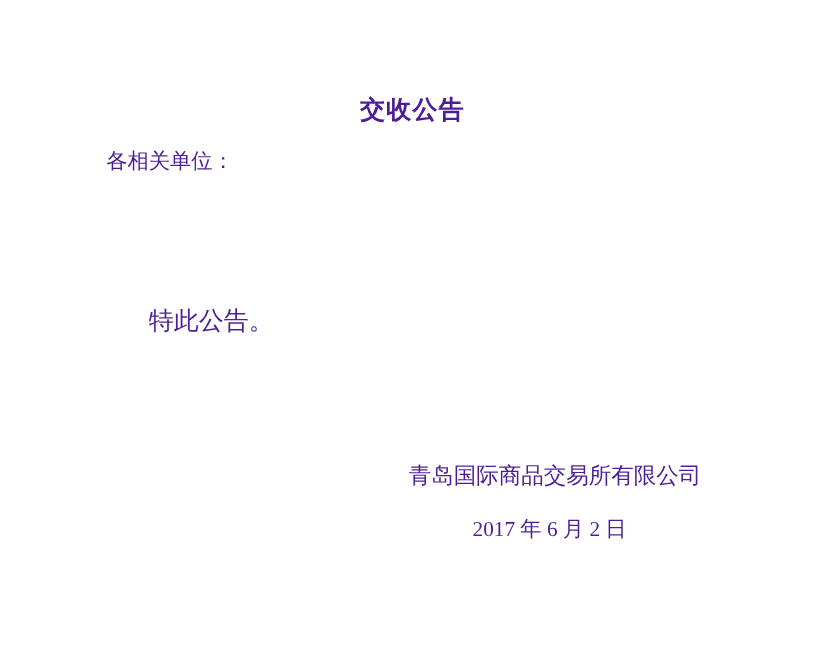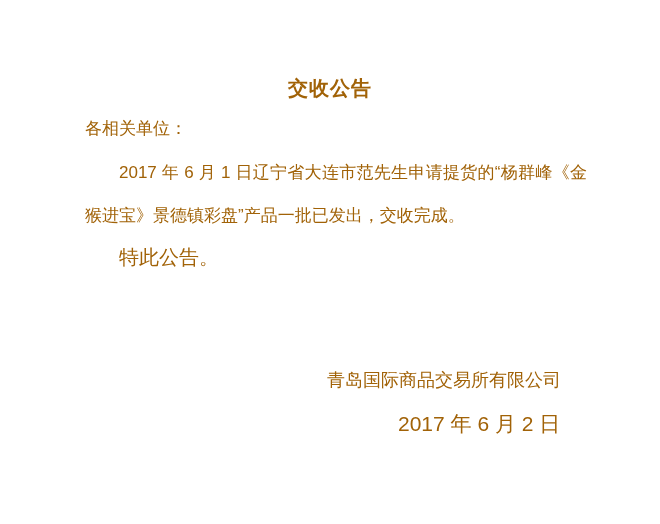--- a/index.html
+++ b/index.html
@@ -5,22 +5,22 @@
   html, body {
     margin: 0;
     padding: 0;
     background: #ffffff;
   }
   .page {
     position: relative;
     width: 660px;
     height: 524px;
     background: #ffffff;
-    color: #a16207;
-    font-family: Liberation Sans, sans-serif;
+    color: #4c1d95;
+    font-family: Liberation Serif, serif;
     overflow: hidden;
   }
   .doc-title {
     position: absolute;
     top: 76px;
     left: 0;
     width: 660px;
     margin: 0;
     text-align: center;
     font-size: 20px;
@@ -61,34 +61,33 @@
     position: absolute;
     top: 370px;
     left: 327px;
     margin: 0;
     font-size: 18px;
     line-height: 20px;
   }
   .sign-date {
     position: absolute;
     top: 414px;
-    left: 398px;
+    left: 378px;
     margin: 0;
-    font-size: 21px;
+    font-size: 17px;
     line-height: 20px;
   }
 </style>
 </head>
 <body>
 
 <div class="page">
   <h1 class="doc-title">交收公告</h1>
 
   <p class="salutation">各相关单位：</p>
 
-  <p class="body-par">2017 年 6 月 1 日辽宁省大连市范先生申请提货的“杨群峰《金猴进宝》景德镇彩盘”产品一批已发出，交收完成。</p>
 
   <p class="closing">特此公告。</p>
 
   <p class="company">青岛国际商品交易所有限公司</p>
 
   <p class="sign-date">2017 年 6 月 2 日</p>
 </div>
 
 </body></html>

